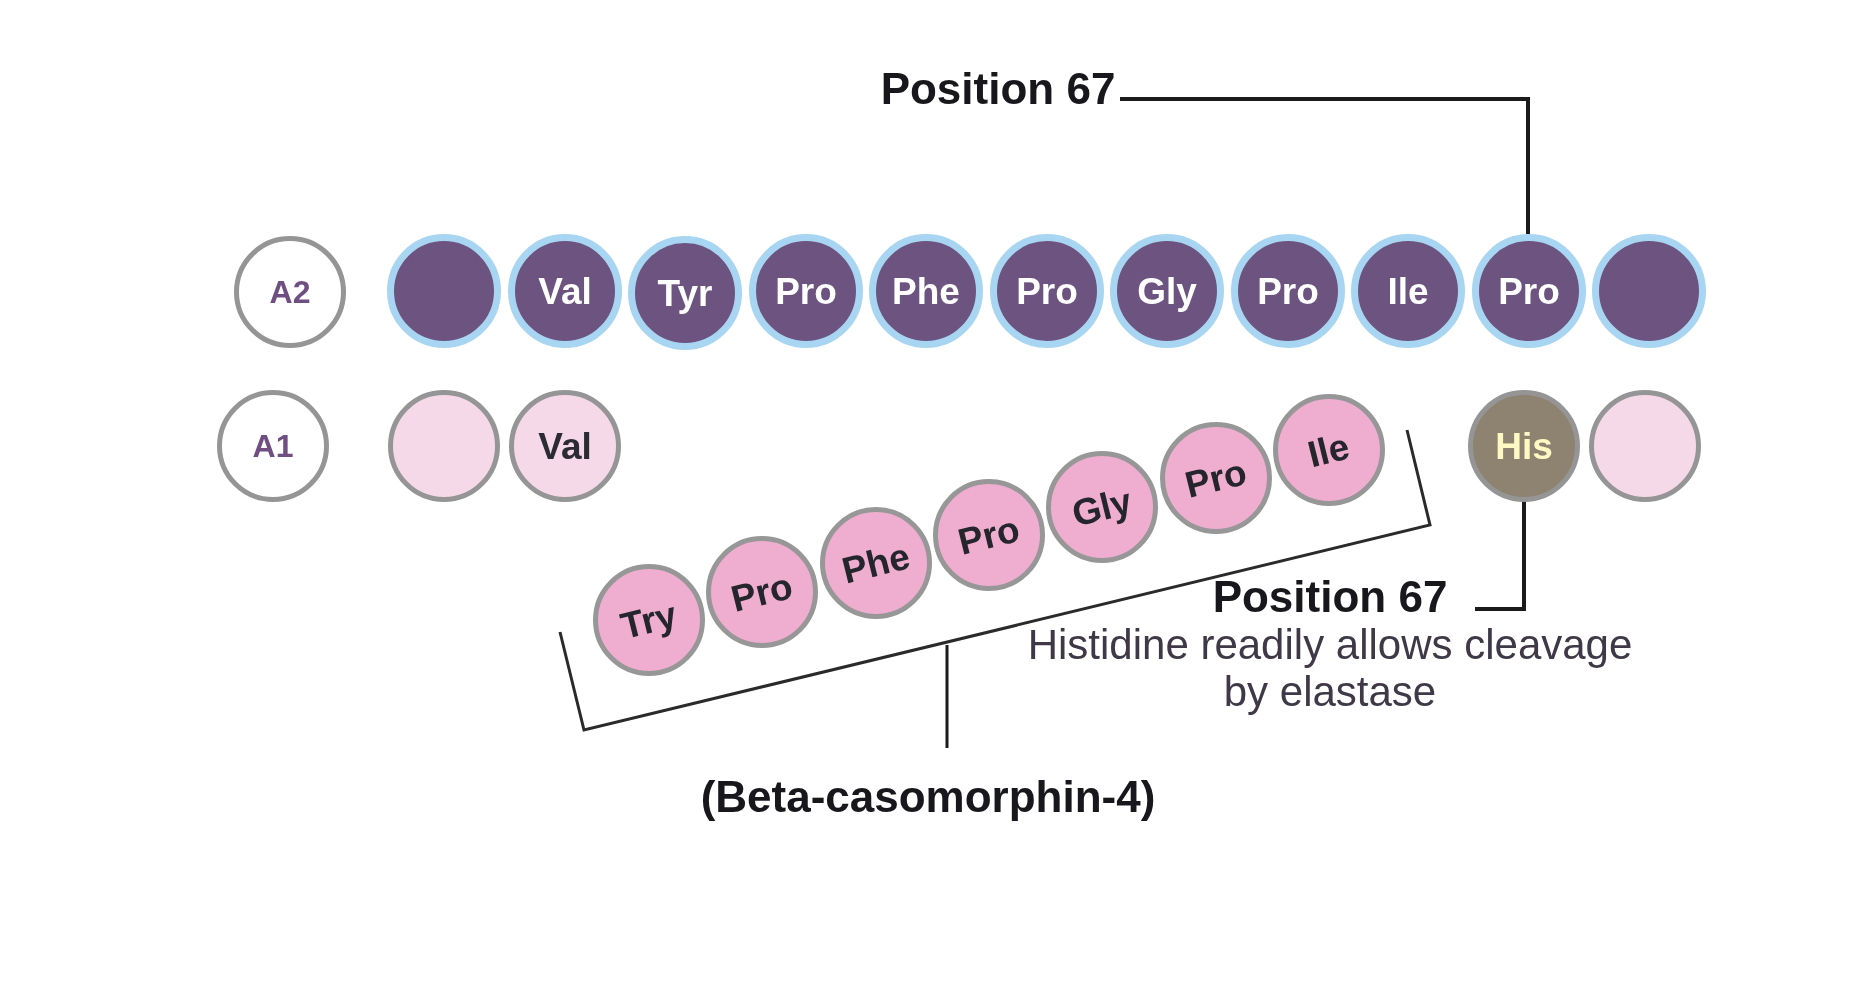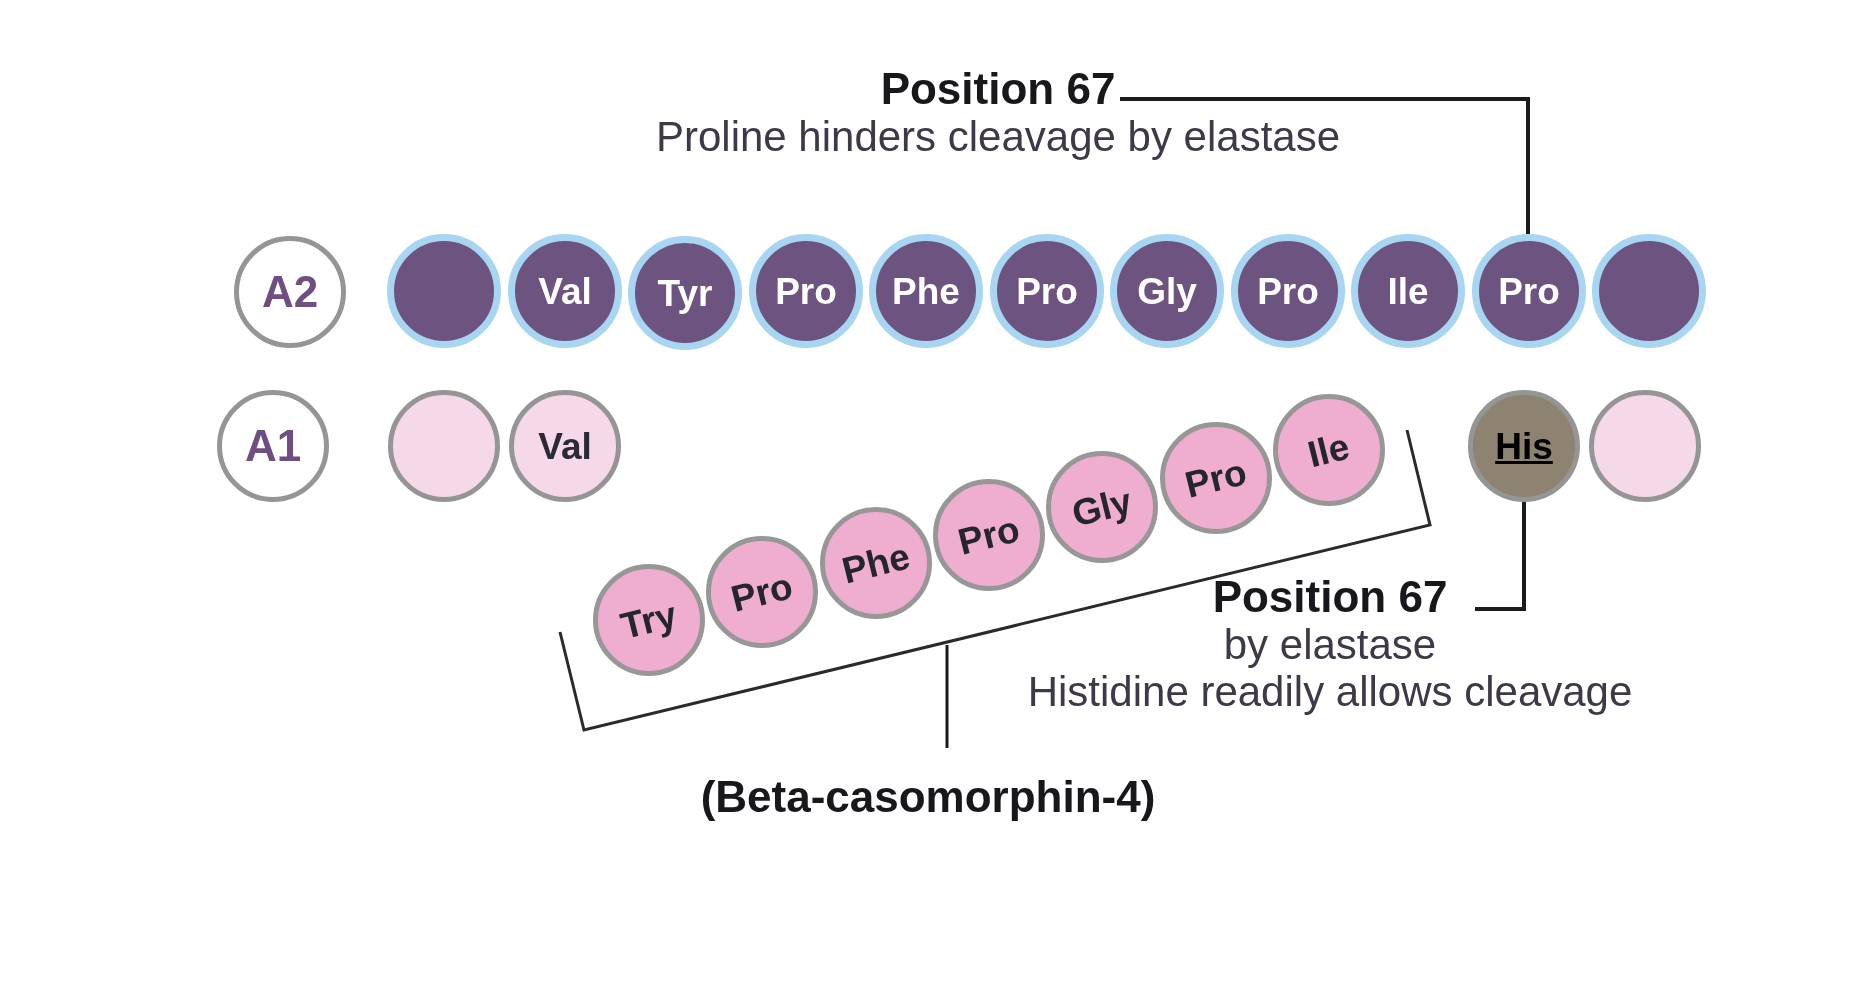--- a/index.html
+++ b/index.html
@@ -20,49 +20,48 @@
     box-sizing:border-box; font-weight:700; font-size:37px; line-height:1;
     letter-spacing:0px;
   }
   .chain{ width:114px;height:114px; background:var(--a2-fill);
     border:7px solid var(--a2-ring); color:#ffffff;}
   .pinkc{ width:112px;height:112px; border:5px solid var(--ring-gray);
     background:var(--a1-fill); color:#2b2b33;}
   .bcmc{ width:112px;height:112px; border:5px solid #979797;
     background:var(--bcm7-fill); color:#25252d;}
   .bcmc span{display:inline-block; transform:rotate(-14deg);}
-  .hisc{ background:var(--his-fill); color:#000000;text-decoration:underline;}
+  .hisc{ background:var(--his-fill); color:#fef9c3;}
   .rowlabel{ width:112px;height:112px; border:5px solid var(--ring-gray);
-    background:#ffffff; color:var(--label-purple); font-size:44px; font-weight:600;}
+    background:#ffffff; color:var(--label-purple); font-size:32px; font-weight:600;}
   .anno{ position:absolute; text-align:center; transform:translateX(-50%);
     white-space:nowrap; color:var(--anno-reg); font-size:42px; line-height:47px;}
   .anno .t{ font-weight:700; font-size:44px; color:var(--anno-bold); line-height:49px;}
   .anno.bold2 .t, .anno.bold2 .t2{ font-weight:700; font-size:44px; color:var(--anno-bold); line-height:57px;}
 </style>
 </head>
 <body>
 
 <div class="canvas">
 
   <svg class="lines" viewBox="0 0 1876 1002" fill="none">
     <path d="M1120 99 H1528 V234" stroke="#1b1b1b" stroke-width="4"></path>
     <path d="M1524 500 V609 H1475" stroke="#1b1b1b" stroke-width="4"></path>
     <path d="M560 632 L584 730 L1430 525 L1407 430" stroke="#2a2a2a" stroke-width="3"></path>
     <path d="M947 645 V748" stroke="#1b1b1b" stroke-width="3"></path>
   </svg>
 
   <div class="anno" style="left:998px; top:64px;">
     <div class="t">Position 67</div>
-    <div>Proline hinders cleavage by elastase</div>
   </div>
 
   <div class="anno" style="left:1330px; top:572px;">
     <div class="t">Position 67</div>
+    <div>Histidine readily allows cleavage</div>
     <div>by elastase</div>
-    <div>Histidine readily allows cleavage</div>
   </div>
 
   <div class="anno bold2" style="left:928px; top:768px;">
     <div class="t2">(Beta-casomorphin-4)</div>
   </div>
 
   <div id="circle-layer">
       <div class="circle rowlabel" style="left: 234px; top: 236px;">A2</div>
       <div class="circle rowlabel" style="left: 217px; top: 390px;">A1</div>
       <div class="circle chain" style="left: 387px; top: 234px;"></div>

